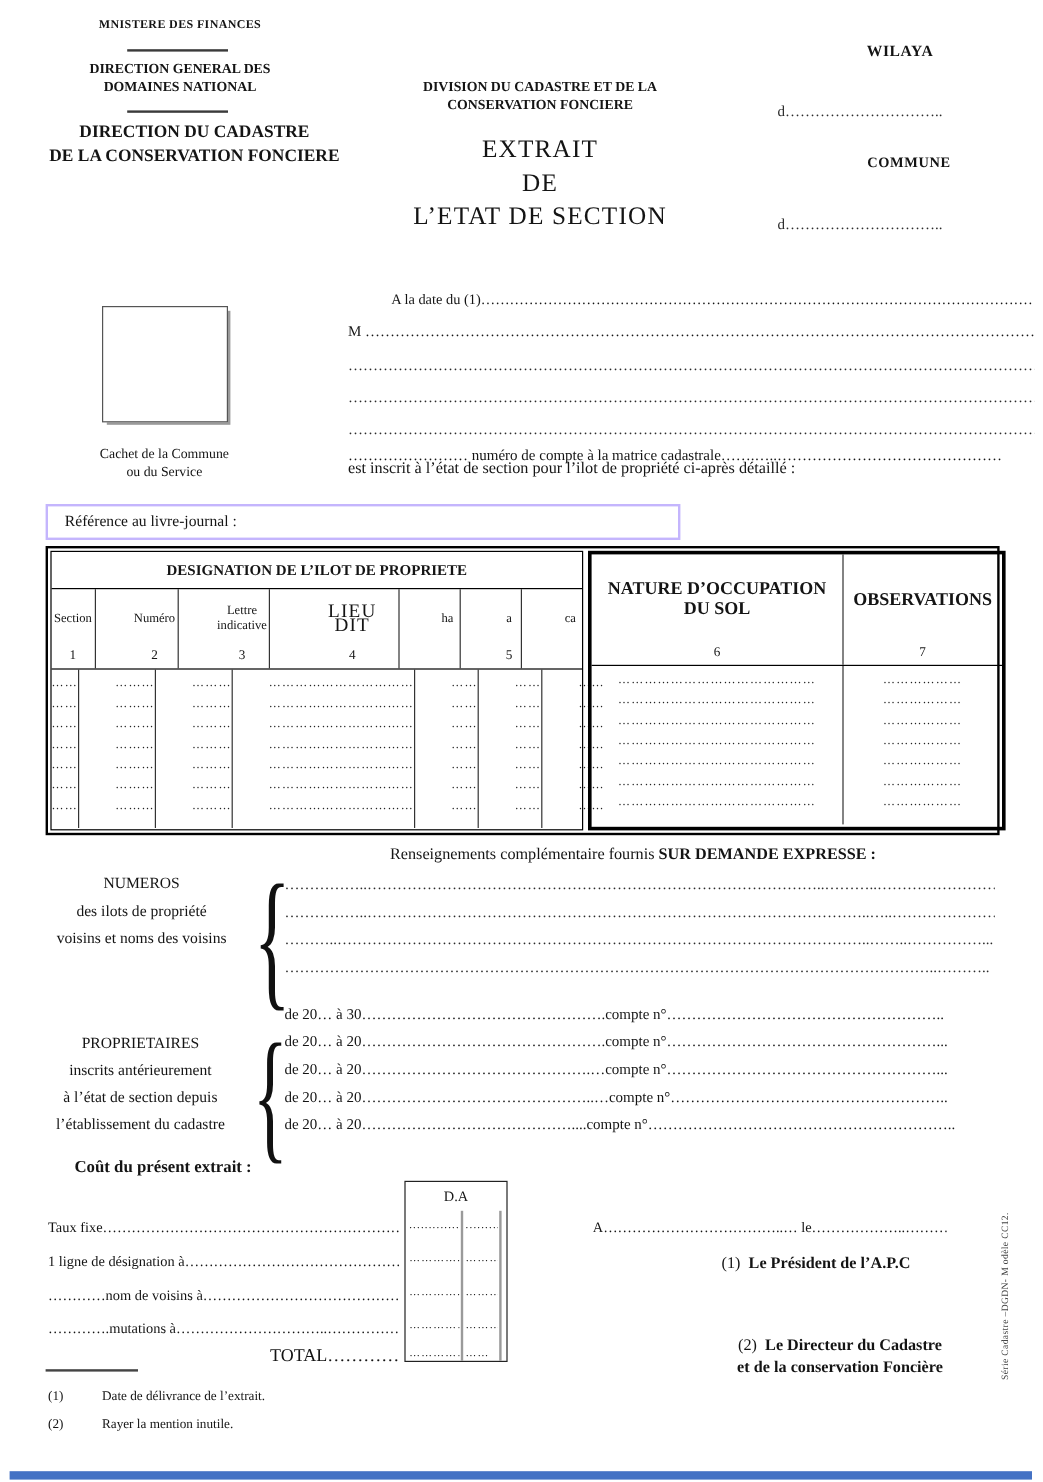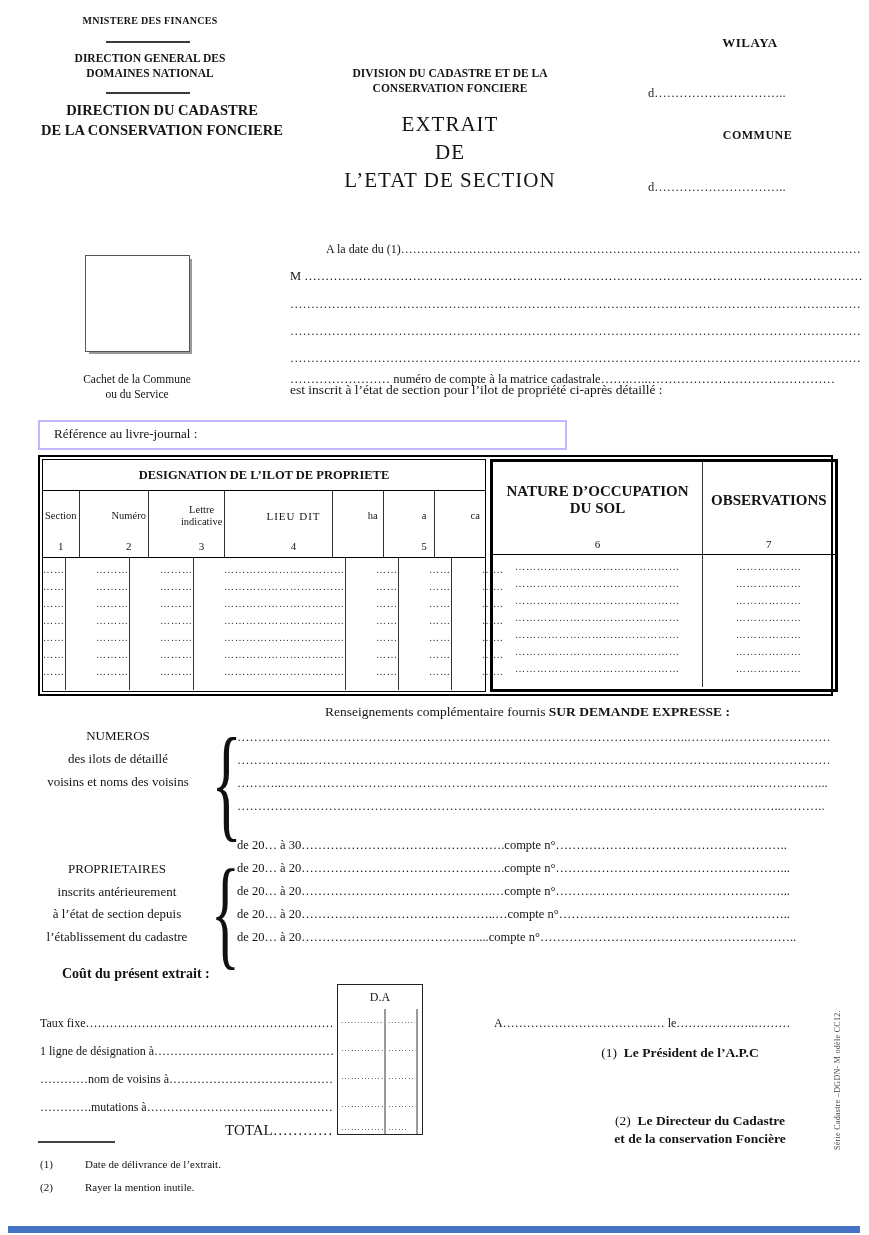--- a/index.html
+++ b/index.html
@@ -132,21 +132,21 @@
           </div>
         <div class="lc" style="width:60px;">
             <div class="lbl">Numéro</div>
             <div class="num">2</div>
           </div>
         <div class="lc" style="width:52px;">
             <div class="lbl">Lettre indicative</div>
             <div class="num">3</div>
           </div>
         <div class="lc" style="width:157px;">
-            <div class="lbl" style="font-size:11px;letter-spacing:1px;">LIEU DIT</div>
+            <div class="lbl" style="font-size:16px;letter-spacing:1px;">LIEU DIT</div>
             <div class="num">4</div>
           </div>
         <div class="lc" style="width:42px;">
             <div class="lbl">ha</div>
             <div class="num"></div>
           </div>
         <div class="lc" style="width:43px;">
             <div class="lbl">a</div>
             <div class="num">5</div>
           </div>
@@ -254,21 +254,21 @@
       </div>
     </div>
   </div>
 
   <div class="abs" style="left:325px;top:704px;font-size:13.5px;white-space:nowrap;">
     <span>Renseignements complémentaire fournis </span><span class="b">SUR DEMANDE EXPRESSE :</span>
   </div>
 
   <div class="abs c labels-col" style="left:10px;top:724px;width:216px;">
     <div>NUMEROS</div>
-    <div>des ilots de détaillé</div>
+    <div>des ilots de propriété</div>
     <div>voisins et noms des voisins</div>
   </div>
   <div class="abs brace" style="left:196px;top:718px;">{</div>
 
   <div class="abs nw deline dots" style="top:730px;">……………..………………………………………………………………………………..………..………………………</div>
   <div class="abs nw deline dots" style="top:753px;">……………..………………………………………………………………………………………..…..…………………</div>
   <div class="abs nw deline dots" style="top:776px;">………..……………………………………………………………………………………………..……..……………...</div>
   <div class="abs nw deline dots" style="top:799px;">…………………………………………………………………………………………………………………..………..</div>
 
   <div class="abs nw deline" style="top:838px;">de  20… à  30………………………………………….compte n°………………………………………………..</div>

